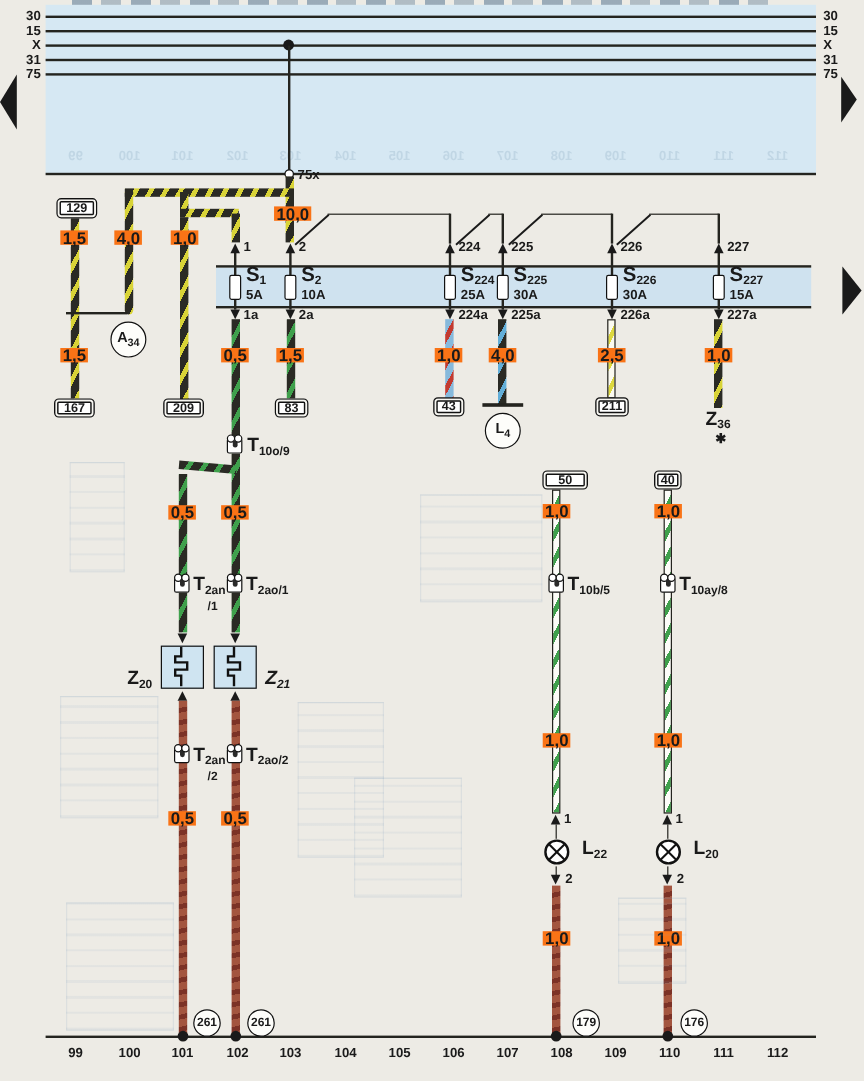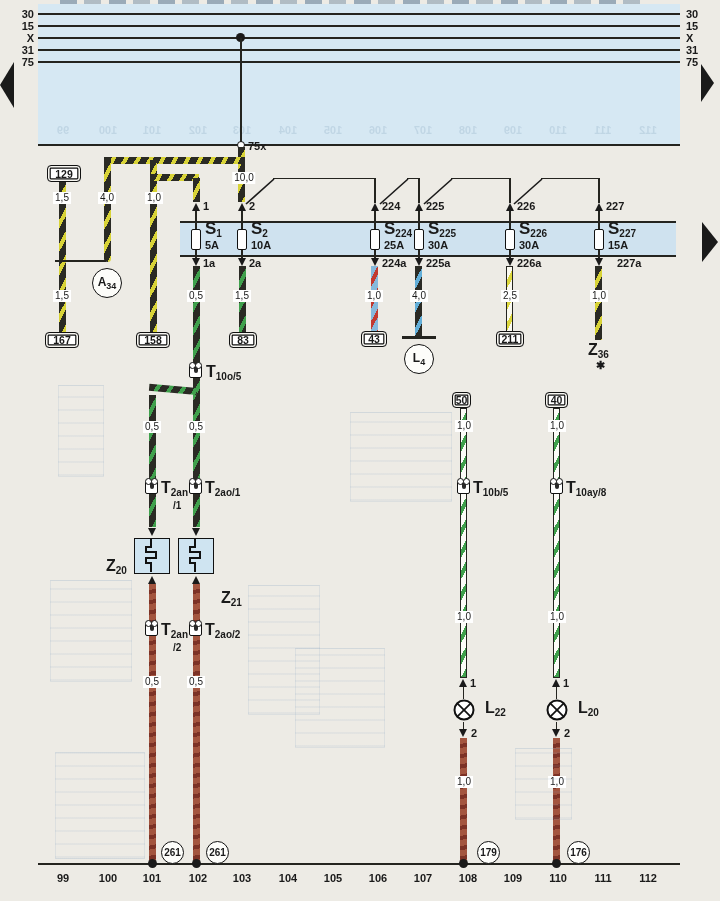--- a/index.html
+++ b/index.html
@@ -33,21 +33,21 @@
   .arr-right{width:0;height:0;border-top:20px solid transparent;border-bottom:20px solid transparent;border-left:16px solid #1a1a1a;}
   
   .fuseband{background:#cfe2ef;}
   .fuse{background:#fff;border:1.6px solid #111;border-radius:2px;width:10px;height:21px;box-sizing:border-box;}
   .fuse-label{line-height:13px;white-space:nowrap;}
   .fuse-label .m{font-size:17px;font-weight:800;}
   .fuse-label .s{font-size:10px;font-weight:800;vertical-align:-3px;}
   .fuse-label .amp{font-size:11px;font-weight:bold;line-height:11px;}
   .pin{font-size:11px;font-weight:bold;line-height:11px;white-space:nowrap;}
   
-  .gauge{font-size:10px;font-weight:normal;line-height:12px;background:#ffffff;padding:0 2px;transform:translateX(-50%);white-space:nowrap;}
+  .gauge{font-size:14px;font-weight:bold;line-height:12px;background:#f97316;padding:0 2px;transform:translateX(-50%);white-space:nowrap;}
   
   .tbox{display:flex;align-items:center;justify-content:center;background:#fff;
         border:1.3px solid #111;border-radius:4px;
         box-shadow:inset 0 0 0 1.6px #f6f5f0, inset 0 0 0 2.8px #111;
         font-size:10.5px;font-weight:bold;box-sizing:border-box;}
   
   .circ{display:flex;align-items:center;justify-content:center;background:#fdfdfa;
         border:1.6px solid #111;border-radius:50%;box-sizing:border-box;font-weight:bold;}
   .gcirc{font-size:10px;}
   
@@ -223,34 +223,34 @@
   <div class="abs arr-down" style="left:238px;top:258px;"></div>
   <div class="abs arr-down" style="left:371px;top:258px;"></div>
   <div class="abs arr-down" style="left:415px;top:258px;"></div>
   <div class="abs arr-down" style="left:506px;top:258px;"></div>
   <div class="abs arr-down" style="left:595px;top:258px;"></div>
   <div class="abs pin" style="left:203px;top:258px;">1a</div>
   <div class="abs pin" style="left:249px;top:258px;">2a</div>
   <div class="abs pin" style="left:382px;top:258px;">224a</div>
   <div class="abs pin" style="left:426px;top:258px;">225a</div>
   <div class="abs pin" style="left:517px;top:258px;">226a</div>
-  <div class="abs pin" style="left:606px;top:258px;margin-left:11px;">227a</div>
+  <div class="abs pin" style="left:606px;top:258px;">227a</div>
 
   <div class="abs w sw-gn" style="left:193px;top:266px;width:7px;height:100px;"></div>
   <div class="abs w sw-gn" style="left:239px;top:266px;width:7px;height:66px;"></div>
   <div class="abs w bl-ro" style="left:371px;top:266px;width:7px;height:66px;"></div>
   <div class="abs w sw-bl" style="left:415px;top:266px;width:7px;height:71px;"></div>
   <div class="abs w ws-ge" style="left:506px;top:266px;width:7px;height:66px;"></div>
   <div class="abs w sw-ge" style="left:595px;top:266px;width:7px;height:74px;"></div>
 
   <div class="abs tbox" style="left:45px;top:332px;width:34px;height:16px;">
       <span>167</span>
     </div>
   <div class="abs tbox" style="left:136px;top:332px;width:34px;height:16px;">
-      <span>158</span>
+      <span>209</span>
     </div>
   <div class="abs tbox" style="left:229px;top:332px;width:28px;height:16px;">
       <span>83</span>
     </div>
   <div class="abs tbox" style="left:361px;top:331px;width:26px;height:16px;">
       <span>43</span>
     </div>
   <div class="abs tbox" style="left:496px;top:331px;width:28px;height:16px;">
       <span>211</span>
     </div>
@@ -262,21 +262,21 @@
 
   <div class="abs cmp" style="left:588px;top:342px;">
     <span class="m">Z</span><span class="s">36</span>
   </div>
   <div class="abs" style="left:596px;top:359px;font-size:11px;font-weight:bold;">✱</div>
 
   <div class="abs conn" style="left:189px;top:365px;">
       <i></i>
     </div>
   <div class="abs cmp" style="left:206px;top:364px;">
-    <span class="m">T</span><span class="s">10o/5</span>
+    <span class="m">T</span><span class="s">10o/9</span>
   </div>
   <div class="abs w sw-gn" style="left:193px;top:378px;width:7px;height:104px;"></div>
   <div class="abs w sw-gn" style="left:149px;top:388px;width:48px;height:7px;transform:rotate(5deg);transform-origin:right center;"></div>
   <div class="abs w sw-gn" style="left:149px;top:395px;width:7px;height:87px;"></div>
 
   <div class="abs conn" style="left:145px;top:481px;">
       <i></i>
     </div>
   <div class="abs cmp" style="left:161px;top:480px;">
     <span class="m">T</span><span class="s">2an</span>
@@ -300,21 +300,21 @@
       </svg>
   </div>
   <div class="abs zbox" style="left:178px;top:538px;">
     <svg width="33" height="33">
         <path d="M16 0 V8 H11 V13 H21 V19 H11 V24 H16 V33" fill="none" stroke="#111" stroke-width="2"></path>
       </svg>
   </div>
   <div class="abs cmp" style="left:106px;top:558px;">
     <span class="m">Z</span><span class="s">20</span>
   </div>
-  <div class="abs cmp" style="left:221px;top:590px;">
+  <div class="abs cmp" style="left:221px;top:558px;font-style:italic;">
     <span class="m">Z</span><span class="s">21</span>
   </div>
 
   <div class="abs arr-up" style="left:148px;top:576px;"></div>
   <div class="abs arr-up" style="left:192px;top:576px;"></div>
   <div class="abs w br" style="left:149px;top:584px;width:7px;height:278px;"></div>
   <div class="abs w br" style="left:193px;top:584px;width:7px;height:278px;"></div>
 
   <div class="abs conn" style="left:145px;top:623px;">
       <i></i>
@@ -323,21 +323,21 @@
     <span class="m">T</span><span class="s">2an</span>
     <span class="s2">/2</span>
   </div>
   <div class="abs conn" style="left:189px;top:623px;">
       <i></i>
     </div>
   <div class="abs cmp" style="left:205px;top:622px;">
     <span class="m">T</span><span class="s">2ao/2</span>
   </div>
 
-  <div class="abs tbox" style="left:452px;top:392px;width:19px;height:16px;">
+  <div class="abs tbox" style="left:452px;top:392px;width:38px;height:16px;">
       <span>50</span>
     </div>
   <div class="abs tbox" style="left:545px;top:392px;width:23px;height:16px;">
       <span>40</span>
     </div>
   <div class="abs w ws-gn" style="left:460px;top:408px;width:7px;height:270px;"></div>
   <div class="abs w ws-gn" style="left:553px;top:408px;width:7px;height:270px;"></div>
 
   <div class="abs conn" style="left:457px;top:481px;">
       <i></i>

